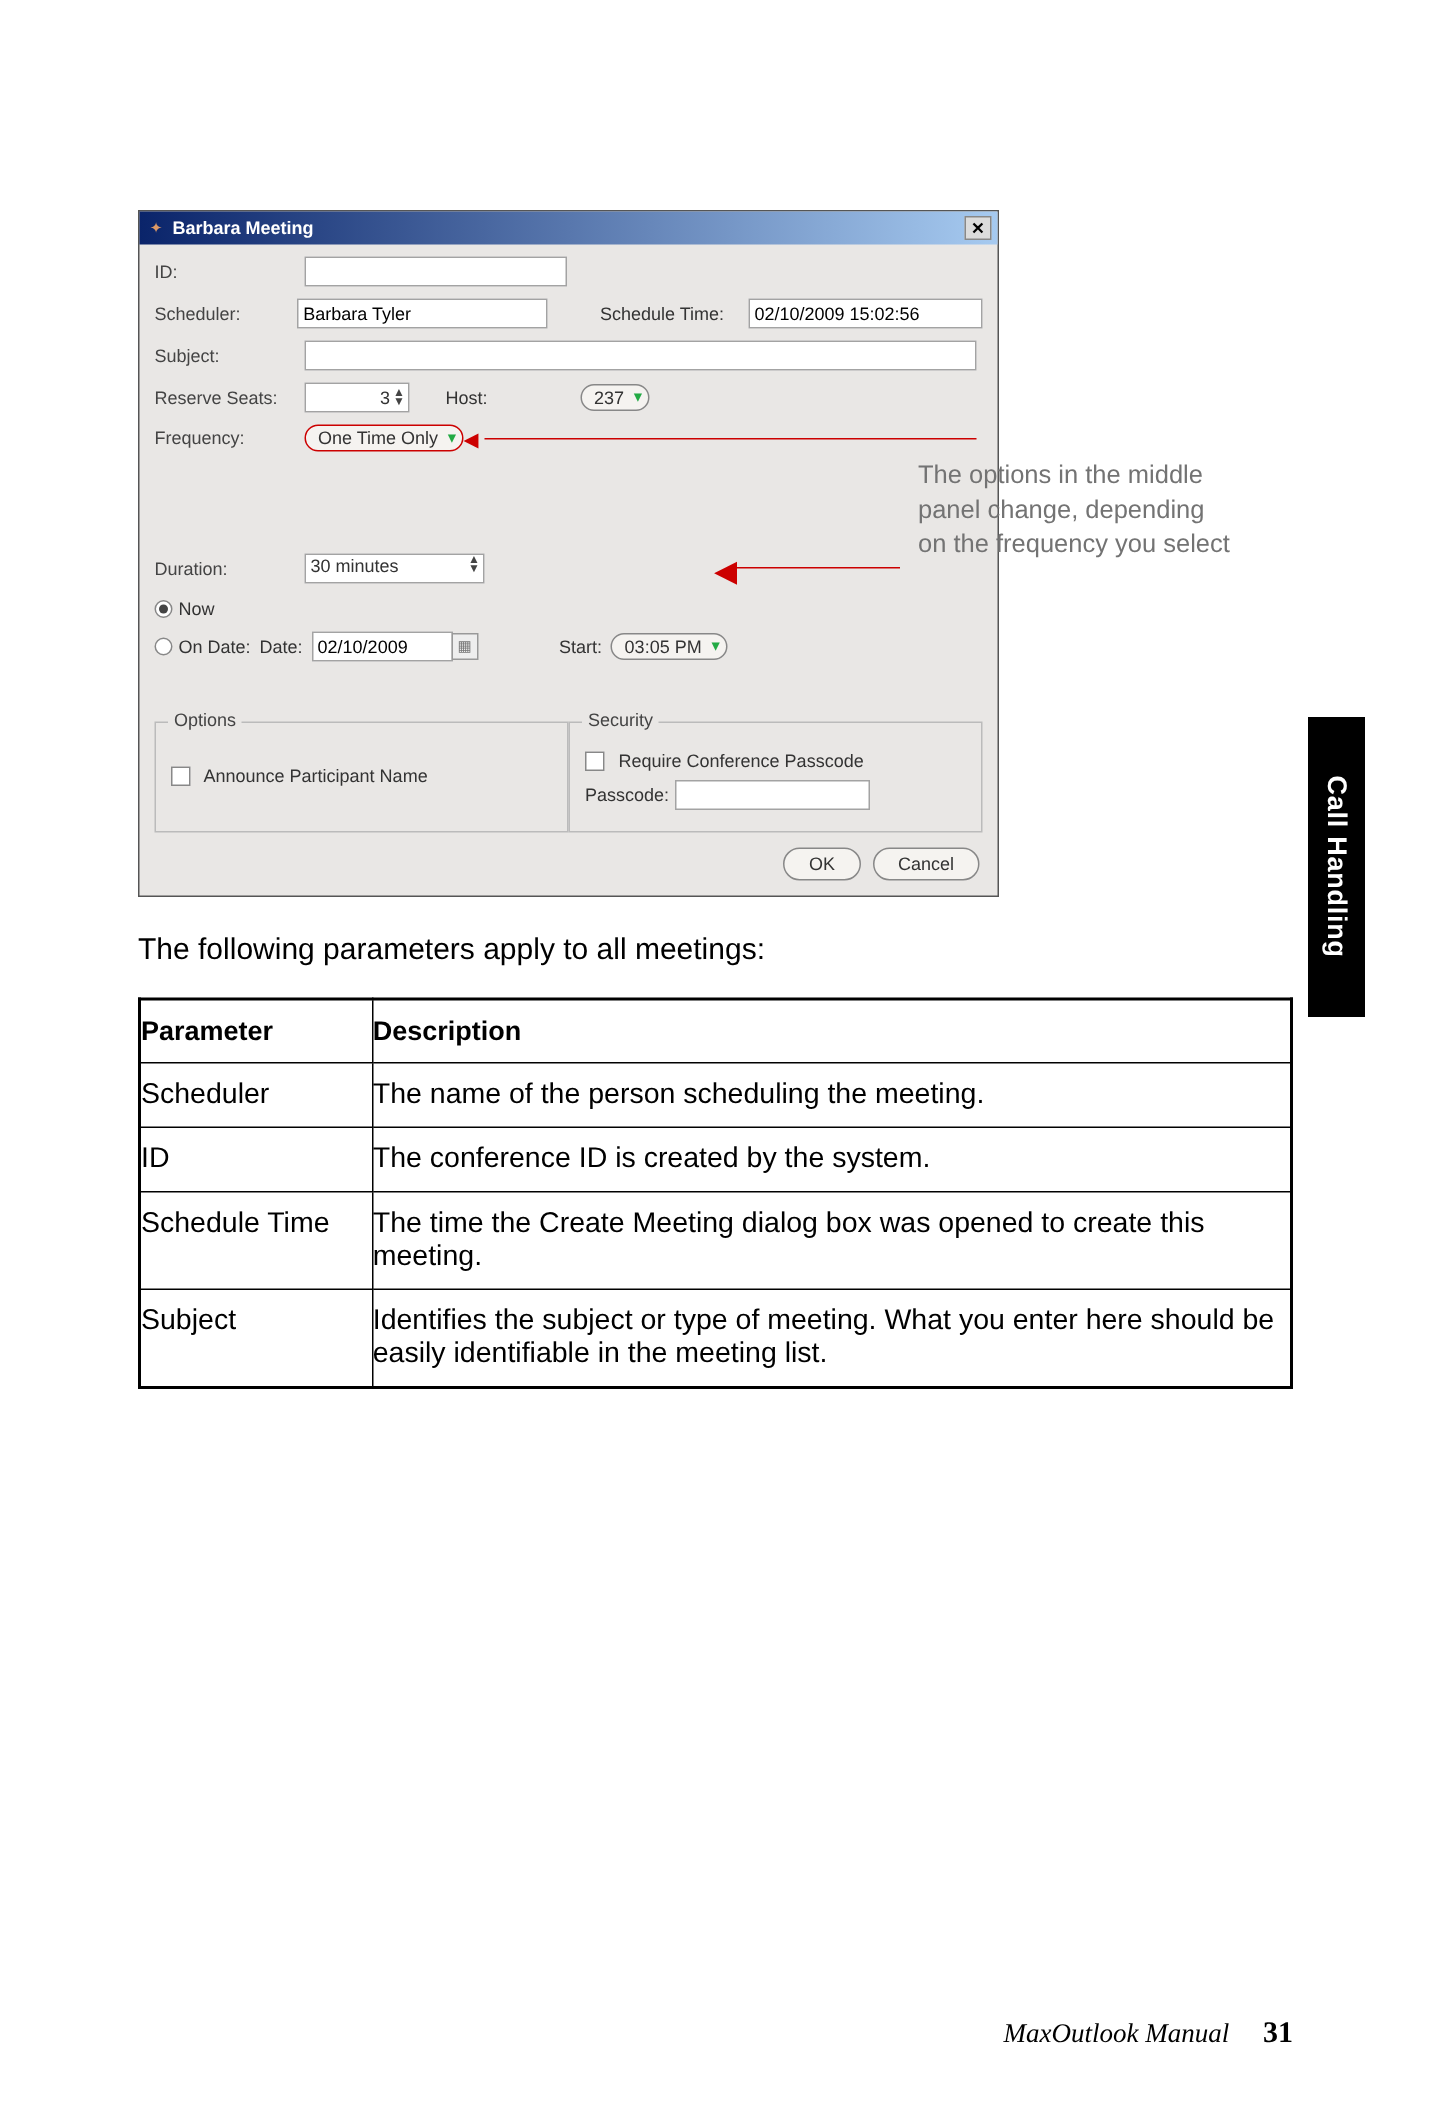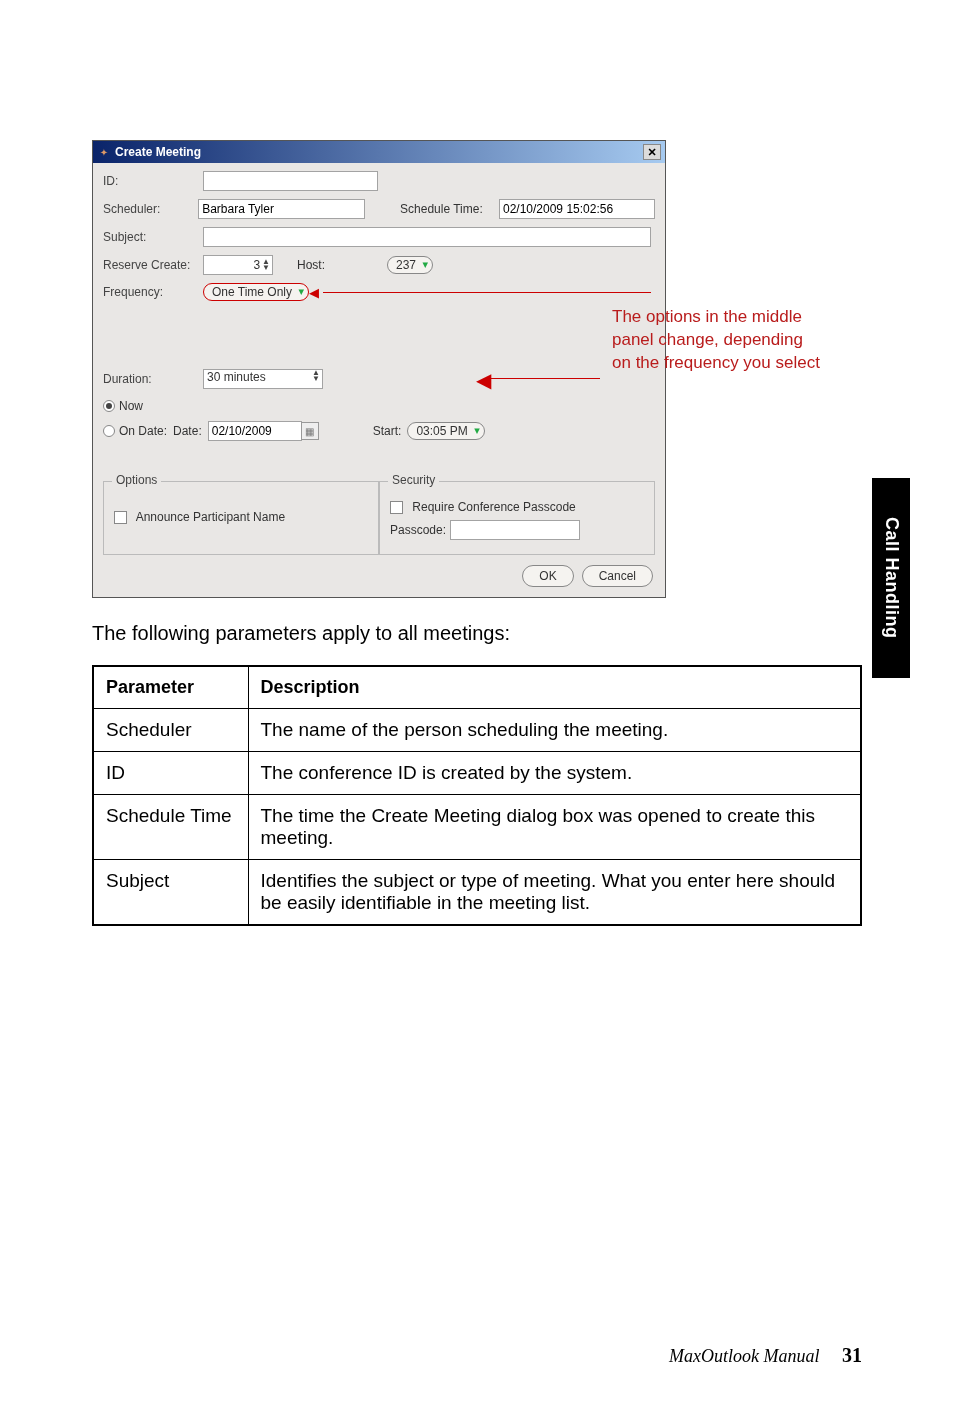--- a/index.html
+++ b/index.html
@@ -211,21 +211,21 @@
     cursor:pointer;
     display:inline-flex;
     align-items:center;
   }
   .dialog-footer { display:flex; justify-content:flex-end; gap:8px; padding-right:2px;}
   .annotation {
     position:absolute;
     left:520px;
     top:166px;
     width:210px;
-    color:#b91c1c;
+    color:#737373;
     font-size:17px;
     line-height:1.35;
   }
   .ann-arrow2 {
     position:absolute;
     left:384px;
     top:228px;
     color:#c00;
     font-size:20px;
   }
@@ -246,21 +246,21 @@
     margin-top:20px;
     width:100%;
     border-collapse:collapse;
     border:2px solid #000;
     font-size:19px;
   }
   .param-table th, .param-table td {
     border:1px solid #000;
     text-align:left;
     vertical-align:top;
-    padding:10px 12px;
+    padding:10px 0;
   }
   .param-table th {
     font-family: Verdana, sans-serif;
     font-weight:bold;
     font-size:18px;
   }
   .param-table td.pcell { width:155px; }
   .side-tab {
     position:absolute;
     right:44px;
@@ -295,21 +295,21 @@
   }
 </style>
 </head>
 <body>
 
 <div class="page-content">
   <div class="dialog-wrap">
     <div class="dialog">
       <div class="titlebar">
         <span class="app-icon">✦</span>
-        <span class="title">Create Meeting</span>
+        <span class="title">Barbara Meeting</span>
         <span class="close-btn">✕</span>
       </div>
       <div class="dialog-body">
 
         <div class="row">
           <span class="lbl">ID:</span>
           <input class="txt-input w150" value="" style="">
         </div>
 
         <div class="row">
@@ -318,21 +318,21 @@
           <span class="schedtime-lbl">Schedule Time:</span>
           <input class="txt-input" style="width: 156px;" value="02/10/2009 15:02:56">
         </div>
 
         <div class="row">
           <span class="lbl">Subject:</span>
           <input class="txt-input w440" value="" style="">
         </div>
 
         <div class="row">
-          <span class="lbl">Reserve Create:</span>
+          <span class="lbl">Reserve Seats:</span>
           <span class="txt-input spinner">
             <span>3</span>
             <span class="spinner-arrows">▲<br>▼</span>
           </span>
           <span class="host-lbl">Host:</span>
           <span class="pill-select">
             <span>237</span>
           </span>
         </div>
 

